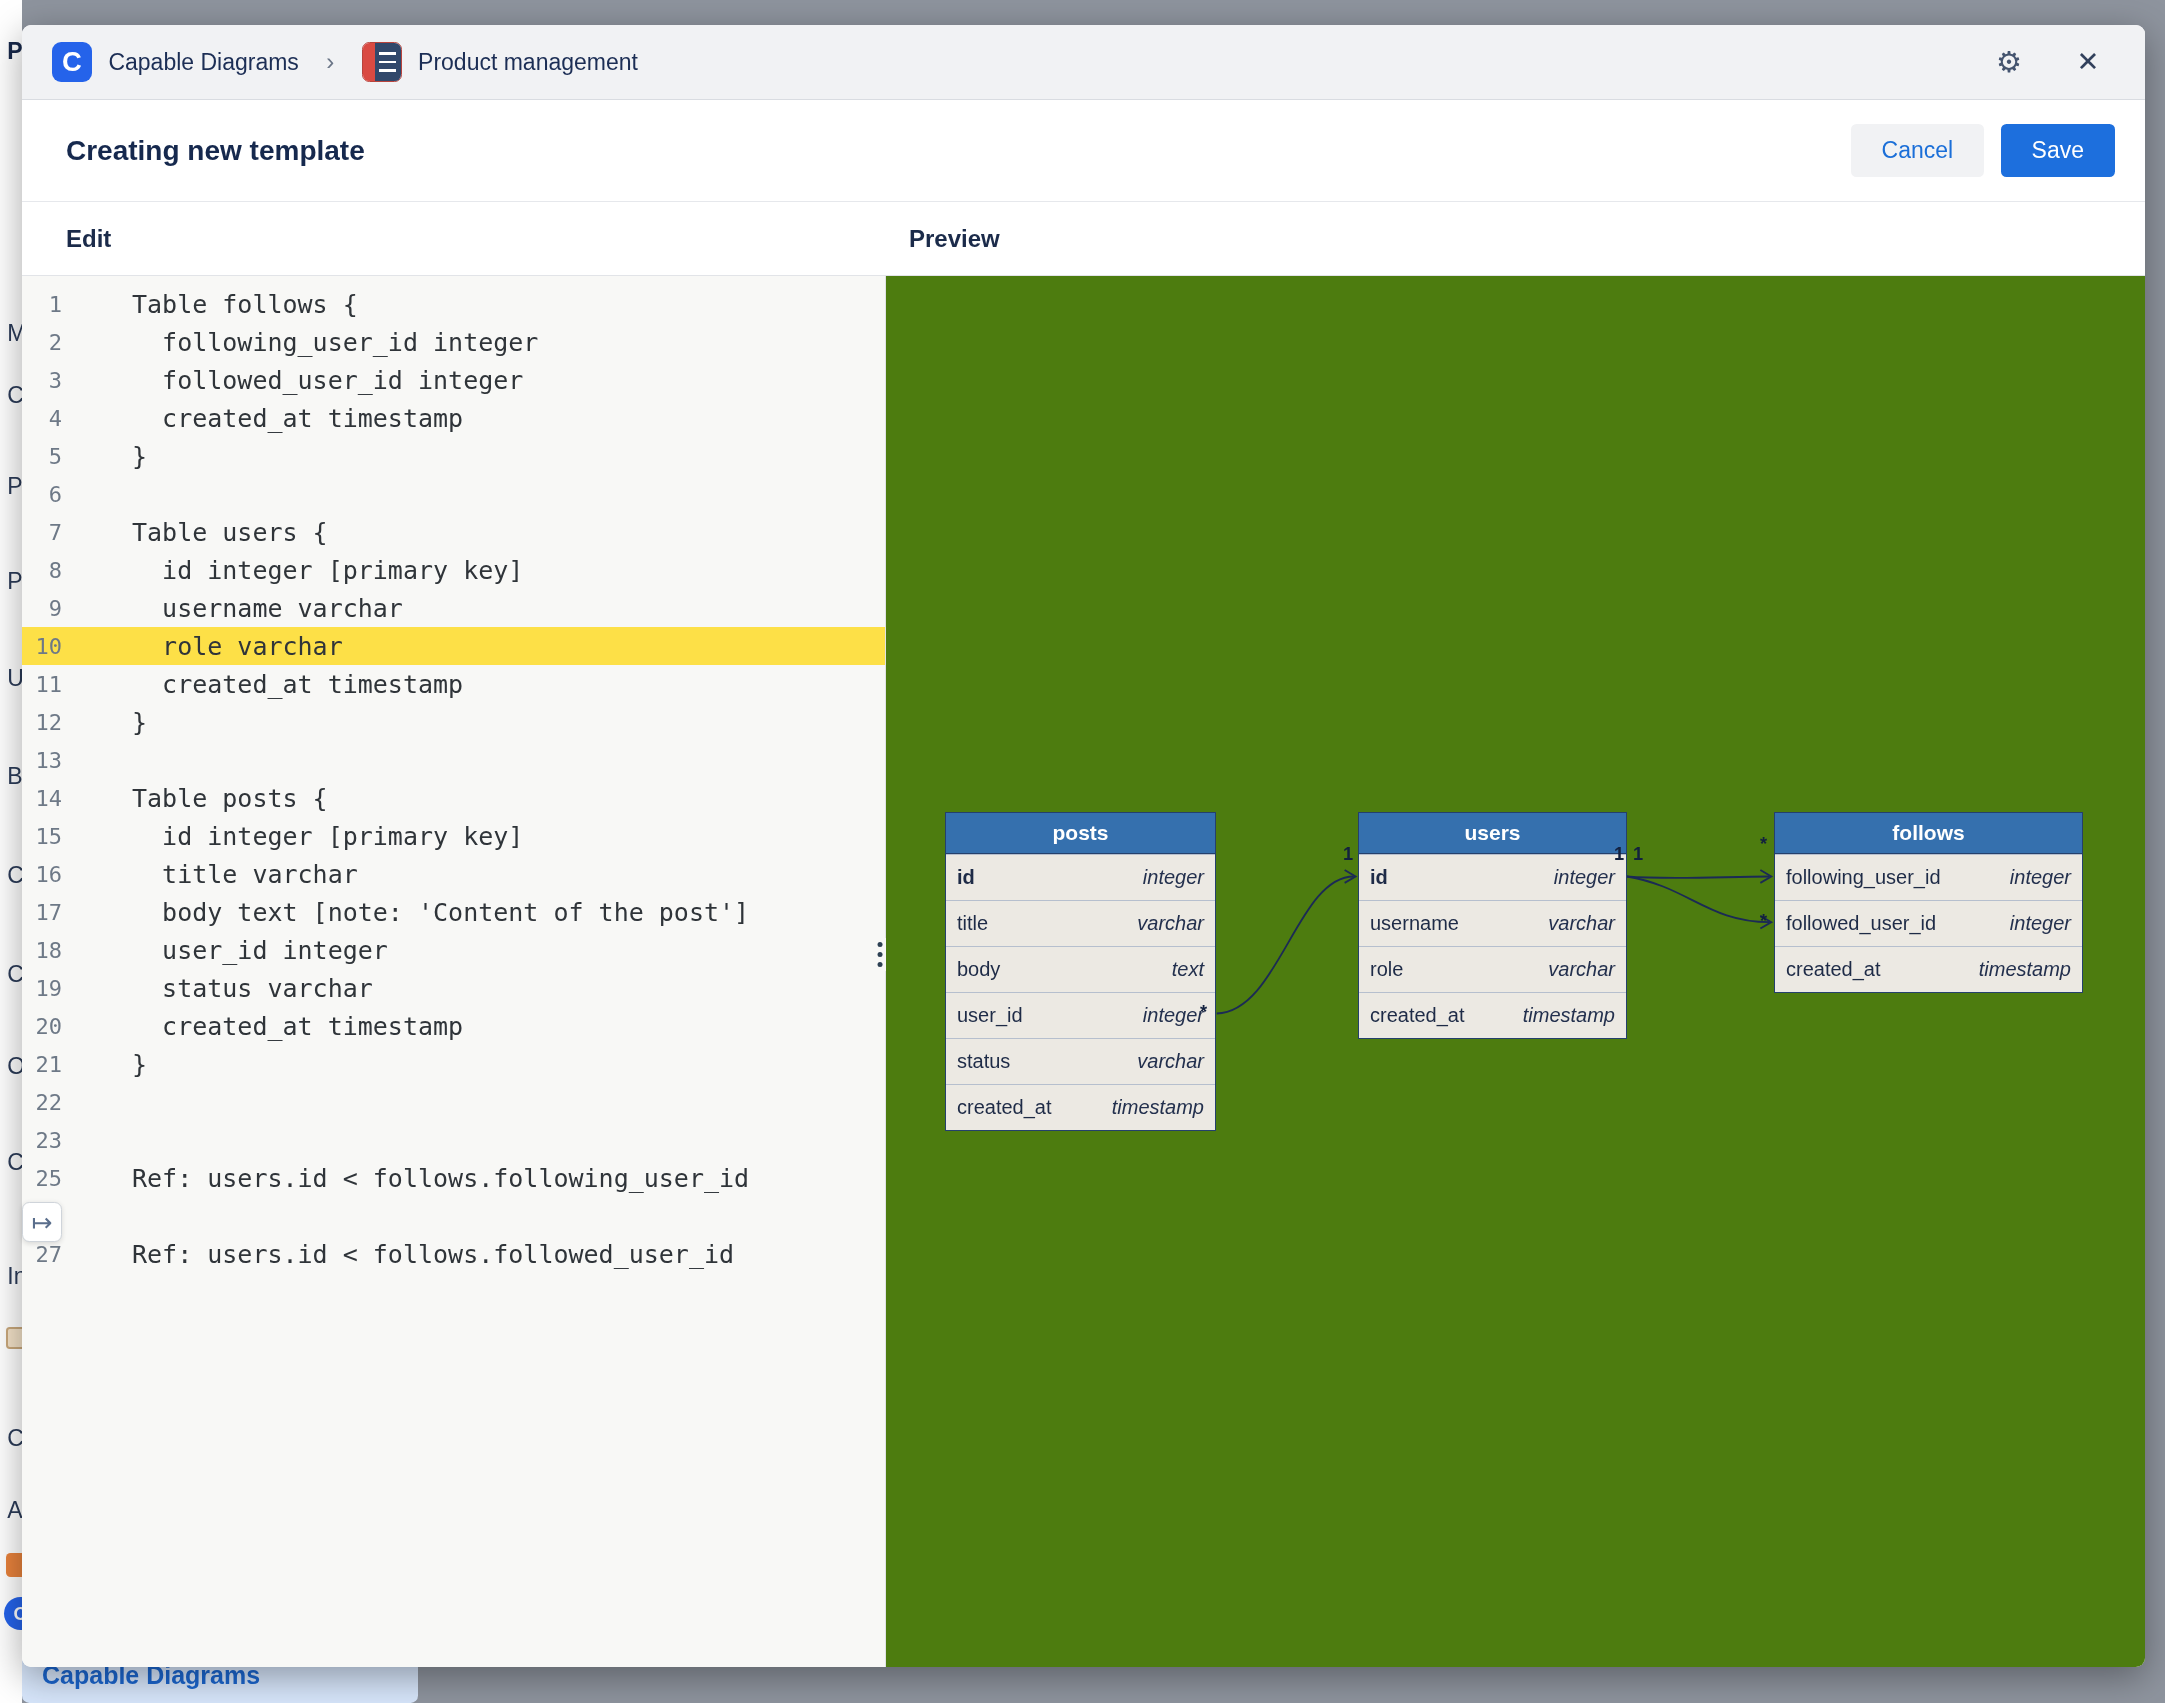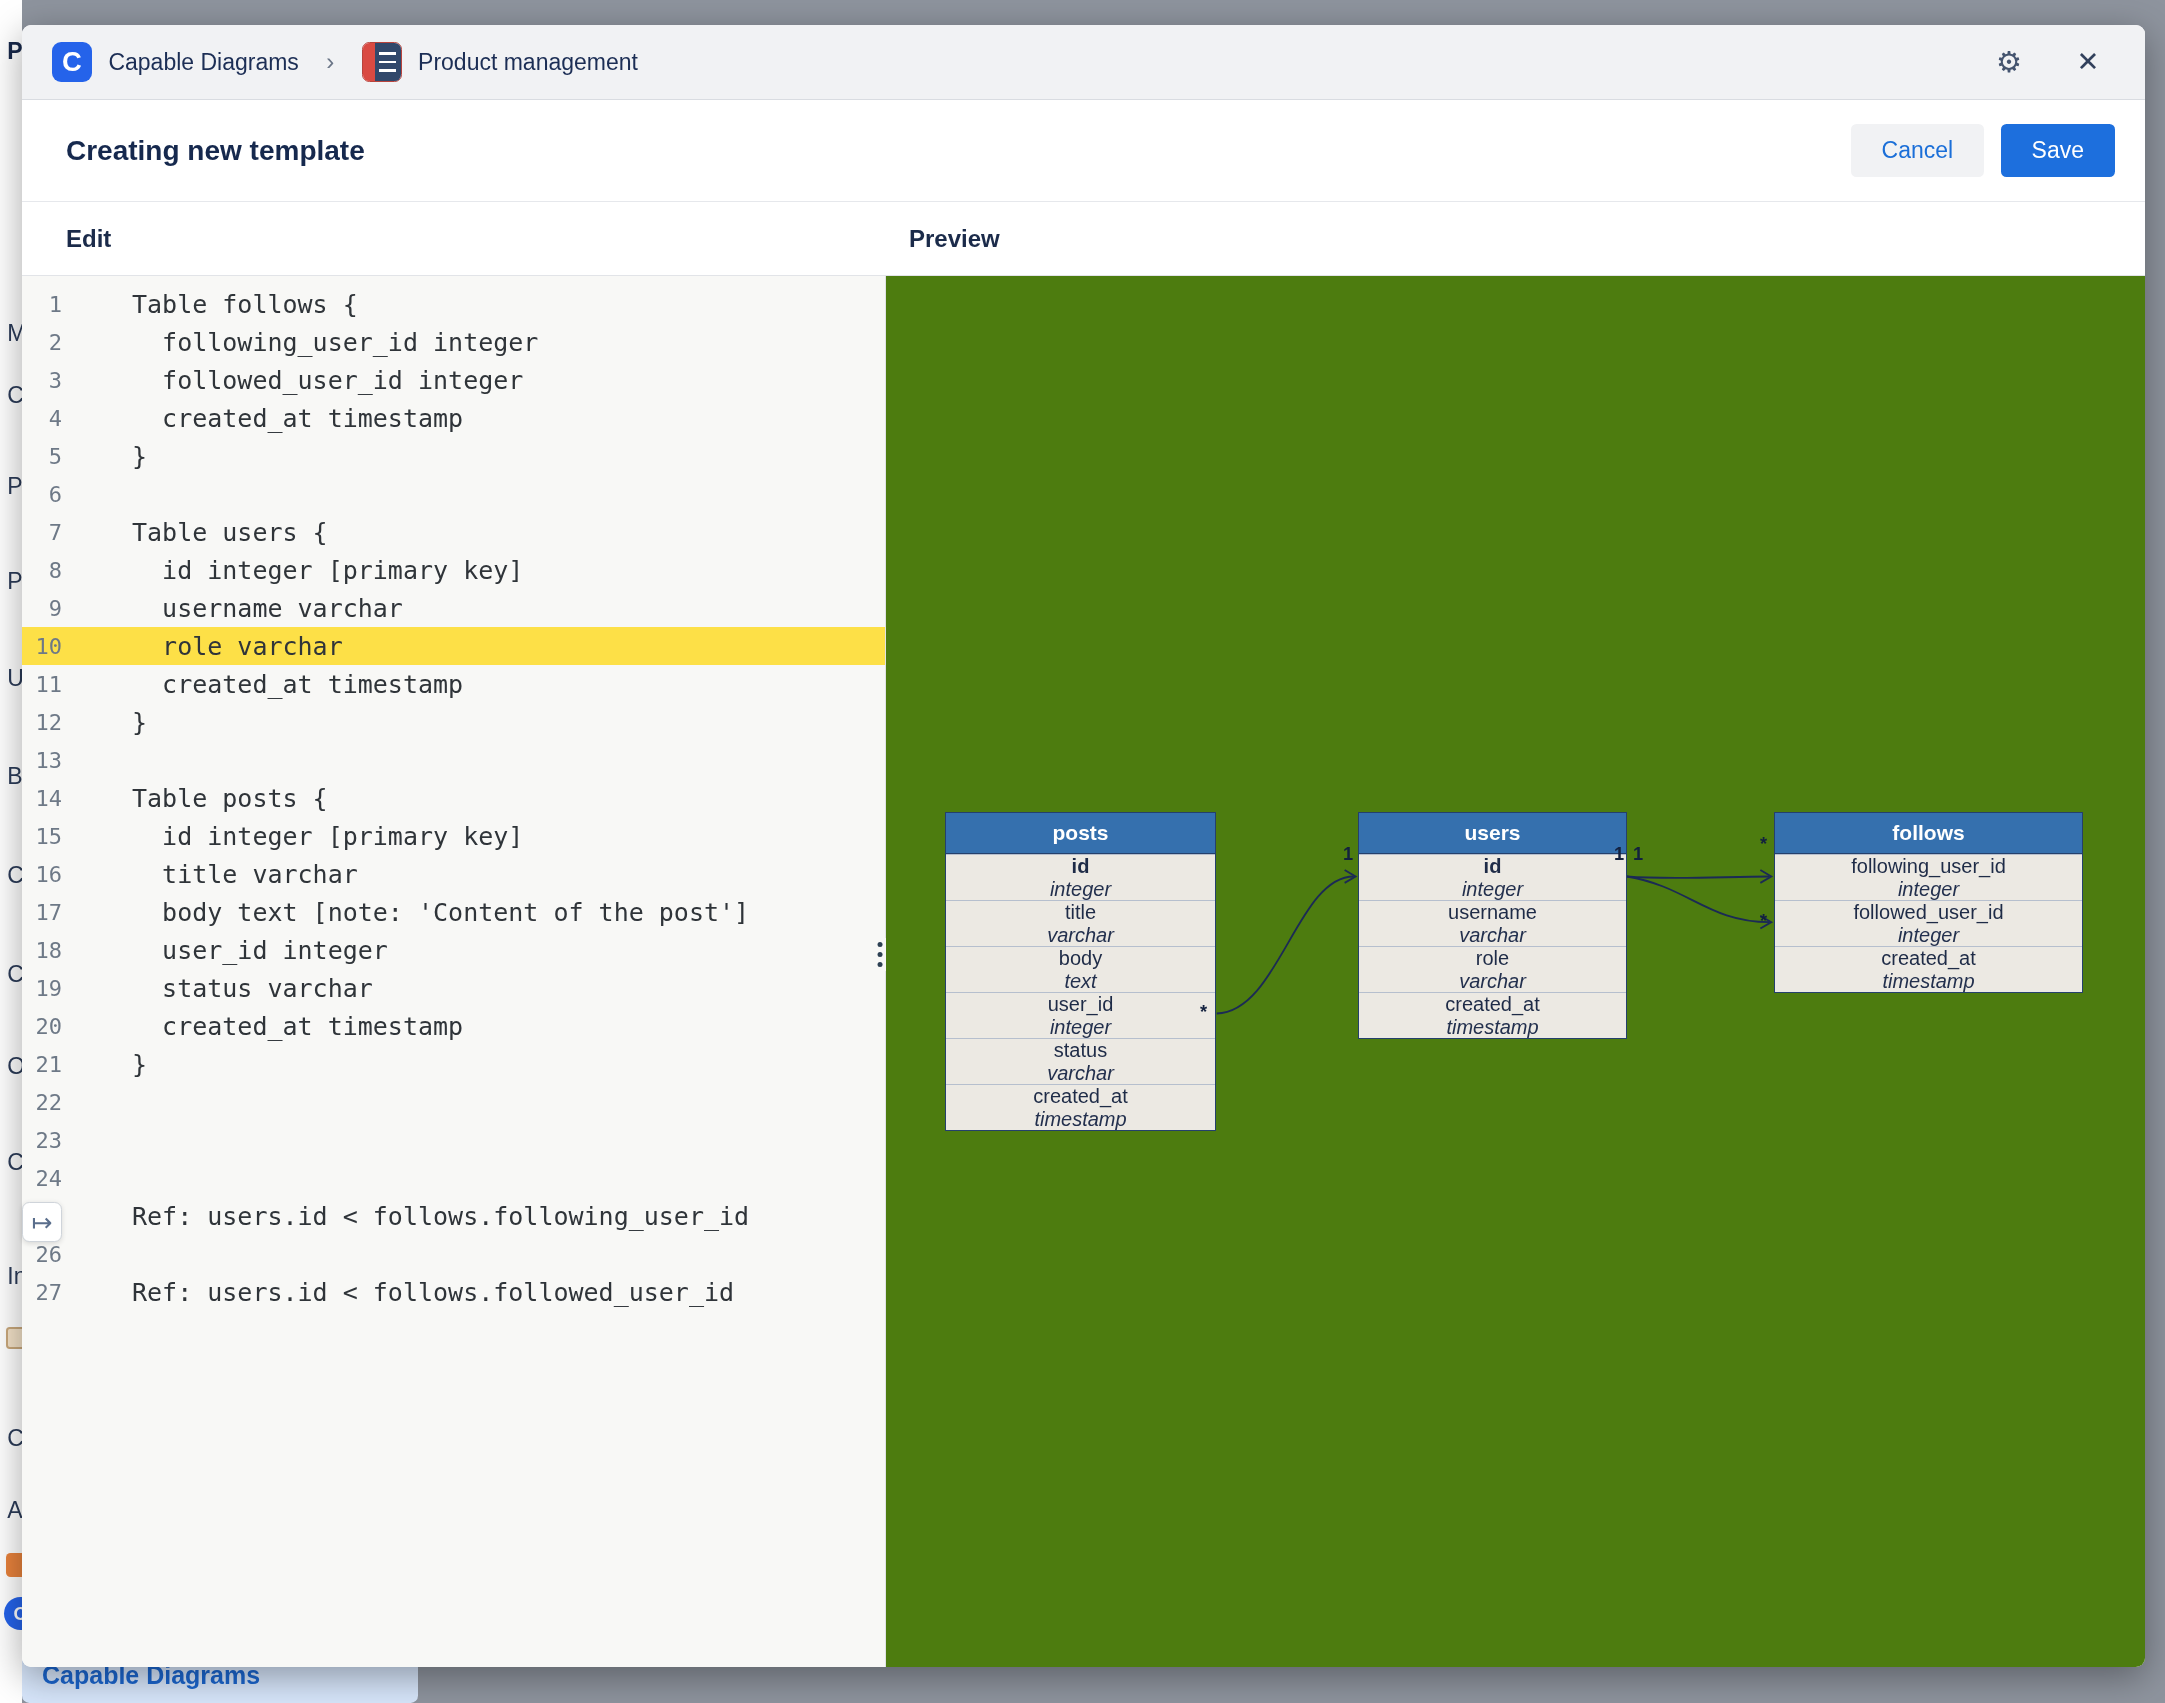--- a/index.html
+++ b/index.html
@@ -150,21 +150,21 @@
   }
   .db-header {
     height: 41px; background: #3570ae; color: #ffffff;
     font-size: 21px; font-weight: 700;
     display: flex; align-items: center; justify-content: center;
     border-bottom: 1.4px solid #24406c;
   }
   .db-row {
     height: 46px; display: flex; align-items: center;
     justify-content: space-between; padding: 0 11px;
-    font-size: 20px; color: #1e2b47; border-top: 0.9px solid #b6bfce; flex-direction: column;
+    font-size: 20px; color: #1e2b47; border-top: 0.9px solid #b6bfce;
   }
   .db-row:first-of-type { border-top: none; }
   .fname { font-weight: 400; }
   .fname.pk { font-weight: 700; }
   .ftype { font-style: italic; color: #23304e; }
 
   .card-label {
     position: absolute; font-size: 18.3px; font-weight: 600; color: #13213f;
   }
 
@@ -253,21 +253,20 @@
           <div class="code-line"><span class="ln-num">14</span><span class="ln-text">Table posts {</span></div>
           <div class="code-line"><span class="ln-num">15</span><span class="ln-text">  id integer [primary key]</span></div>
           <div class="code-line"><span class="ln-num">16</span><span class="ln-text">  title varchar</span></div>
           <div class="code-line"><span class="ln-num">17</span><span class="ln-text">  body text [note: 'Content of the post']</span></div>
           <div class="code-line"><span class="ln-num">18</span><span class="ln-text">  user_id integer</span></div>
           <div class="code-line"><span class="ln-num">19</span><span class="ln-text">  status varchar</span></div>
           <div class="code-line"><span class="ln-num">20</span><span class="ln-text">  created_at timestamp</span></div>
           <div class="code-line"><span class="ln-num">21</span><span class="ln-text">}</span></div>
           <div class="code-line"><span class="ln-num">22</span><span class="ln-text"></span></div>
           <div class="code-line"><span class="ln-num">23</span></div>
-          <div class="code-line"><span class="ln-num">24</span><span class="ln-text"></span></div>
           <div class="code-line"><span class="ln-num">25</span><span class="ln-text">Ref: users.id &lt; follows.following_user_id</span></div>
           <div class="code-line"><span class="ln-num">26</span><span class="ln-text"></span></div>
           <div class="code-line"><span class="ln-num">27</span><span class="ln-text">Ref: users.id &lt; follows.followed_user_id</span></div>
         </div>
     </div>
 
     <div class="vdivider"></div>
     <div class="grip">
       <i></i>
         <i></i>

